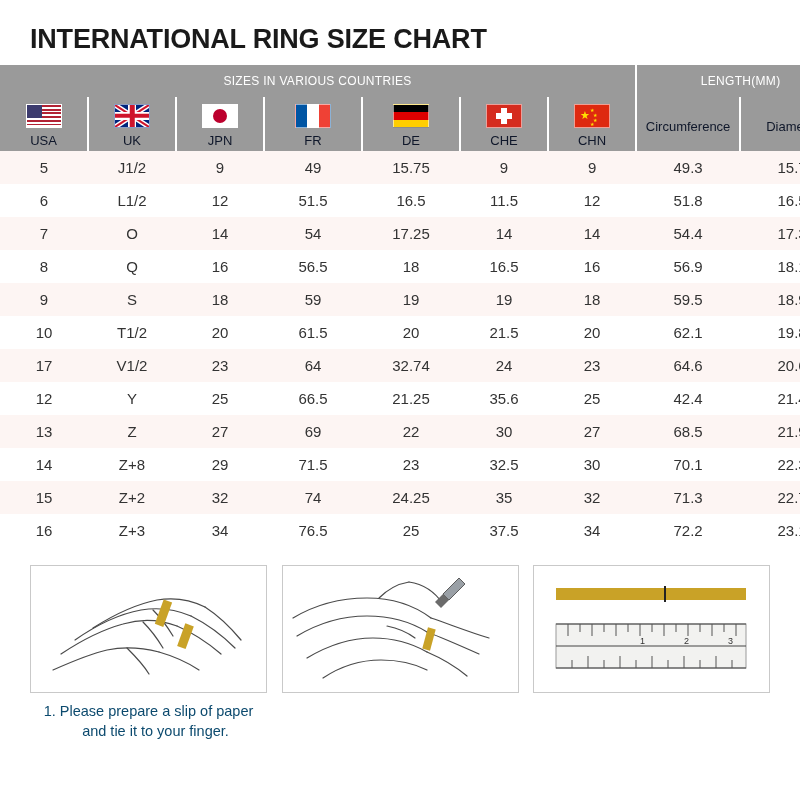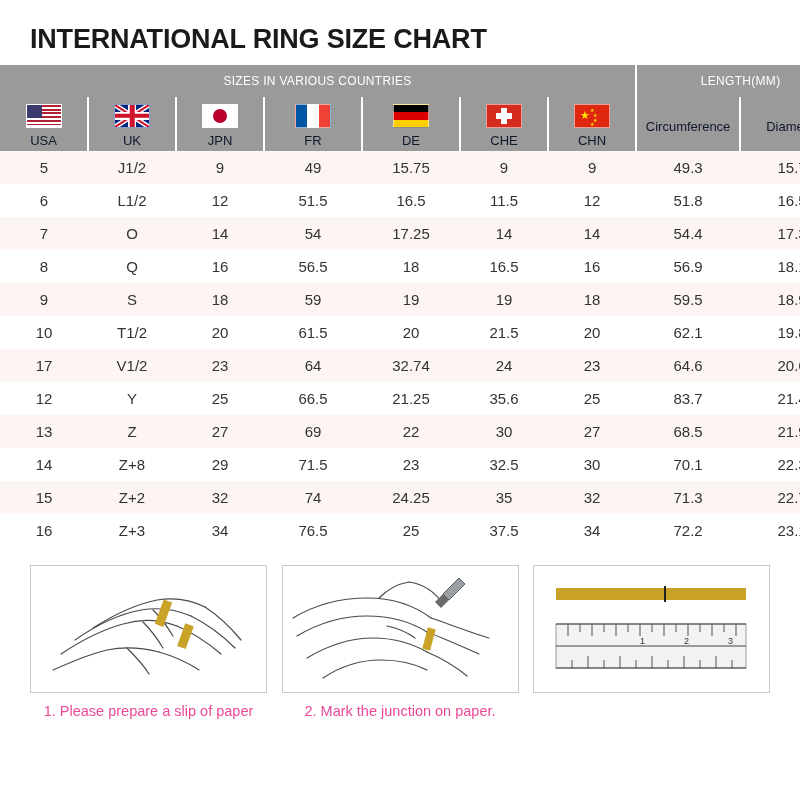--- a/index.html
+++ b/index.html
@@ -159,21 +159,21 @@
     height: 128px;
     border: 1px solid #c9c9c9;
     background: #ffffff;
     position: relative;
     overflow: hidden;
   }
   .step-cap {
     margin-top: 9px;
     font-size: 14.5px;
     line-height: 1.35;
-    color: #ec4899;
+    color: #0c4a6e;
     text-align: center;
   }
   .step-cap .l1 { display: block; }
   .step-cap .l2 { display: block; padding-left: 14px; }
 </style>
 </head>
 <body>
 
 <div class="page">
 
@@ -349,21 +349,21 @@
           <td>20.6</td>
         </tr>
         <tr>
           <td>12</td>
           <td>Y</td>
           <td>25</td>
           <td>66.5</td>
           <td>21.25</td>
           <td>35.6</td>
           <td>25</td>
-          <td>83.7</td>
+          <td>42.4</td>
           <td>21.4</td>
         </tr>
         <tr>
           <td>13</td>
           <td>Z</td>
           <td>27</td>
           <td>69</td>
           <td>22</td>
           <td>30</td>
           <td>27</td>
@@ -425,20 +425,21 @@
             <path d="M122,44 C130,52 136,60 142,70"></path>
           </g>
           <g>
             <rect x="128" y="34" width="9" height="26" fill="#c9a227" transform="rotate(20 132 47)"></rect>
             <rect x="150" y="58" width="9" height="24" fill="#c9a227" transform="rotate(20 154 70)"></rect>
           </g>
         </svg>
       </div>
       <div class="step-cap">
         <span class="l1">1. Please prepare a slip of paper</span>
+        <span class="l2">and tie it to your finger.</span>
       </div>
     </div>
 
     <div class="step">
       <div class="step-box">
         <svg width="237" height="128" viewBox="0 0 237 128">
           <g fill="none" stroke="#4a4a4a" stroke-width="1.2" stroke-linecap="round">
             <path d="M10,52 C30,40 56,32 84,32 C110,32 132,40 148,52"></path>
             <path d="M14,70 C34,58 58,50 84,50 C108,50 128,56 144,66"></path>
             <path d="M24,92 C44,80 66,72 90,72 C112,72 130,78 144,86"></path>
@@ -449,24 +450,20 @@
             <path d="M96,32 C104,24 114,18 126,16"></path>
             <path d="M126,16 C140,18 152,26 160,38"></path>
             <path d="M104,60 C114,62 124,66 132,72"></path>
           </g>
           <g>
             <path d="M160,28 L176,12 L182,18 L166,34 Z" fill="#9aa0a6" stroke="#5c5c5c" stroke-width="1"></path>
             <path d="M152,36 L160,28 L166,34 L158,42 Z" fill="#6b6b6b"></path>
             <rect x="142" y="62" width="8" height="22" fill="#c9a227" transform="rotate(15 146 73)"></rect>
           </g>
         </svg>
-      </div>
-      <div class="step-cap">
-        <span class="l1">2. Mark the junction on paper.</span>
-        <span class="l2"></span>
       </div>
     </div>
 
     <div class="step">
       <div class="step-box">
         <svg width="237" height="128" viewBox="0 0 237 128">
           <rect x="22" y="22" width="190" height="12" fill="#c9a227"></rect>
           <rect x="130" y="20" width="2" height="16" fill="#222"></rect>
           <rect x="22" y="58" width="190" height="44" fill="#f2f2f0" stroke="#9a9a9a" stroke-width="1"></rect>
           <g stroke="#444" stroke-width="1">

